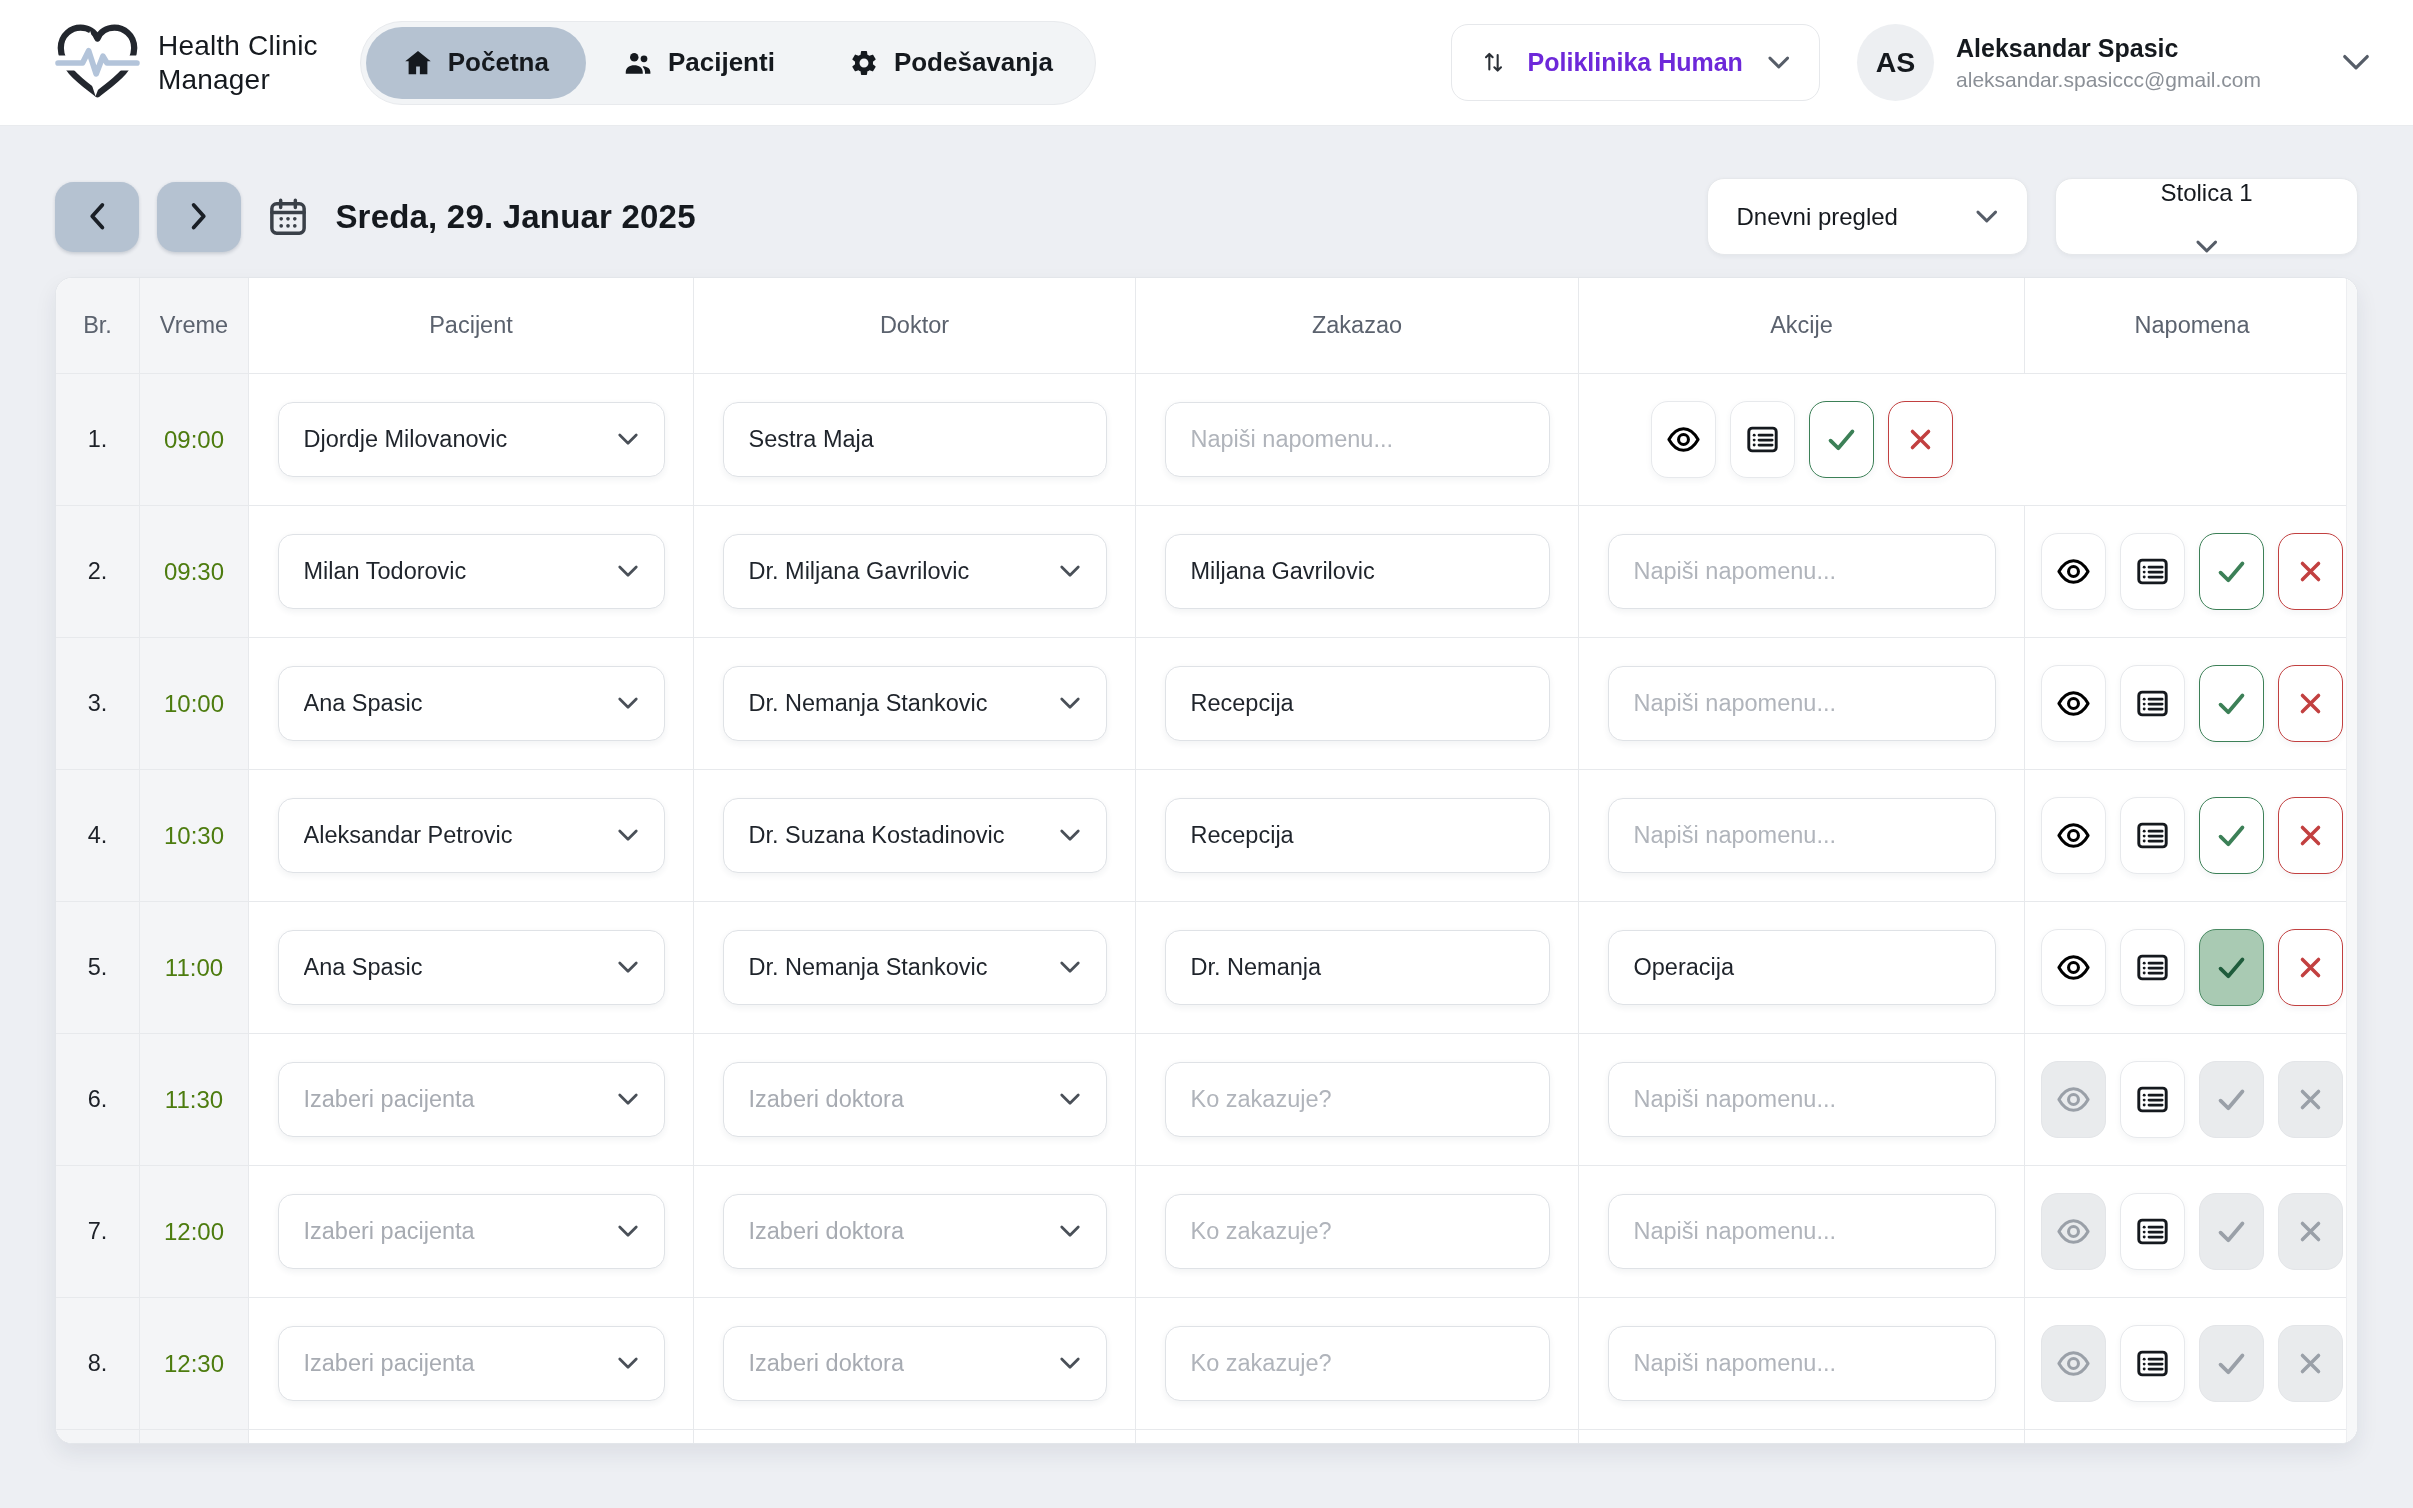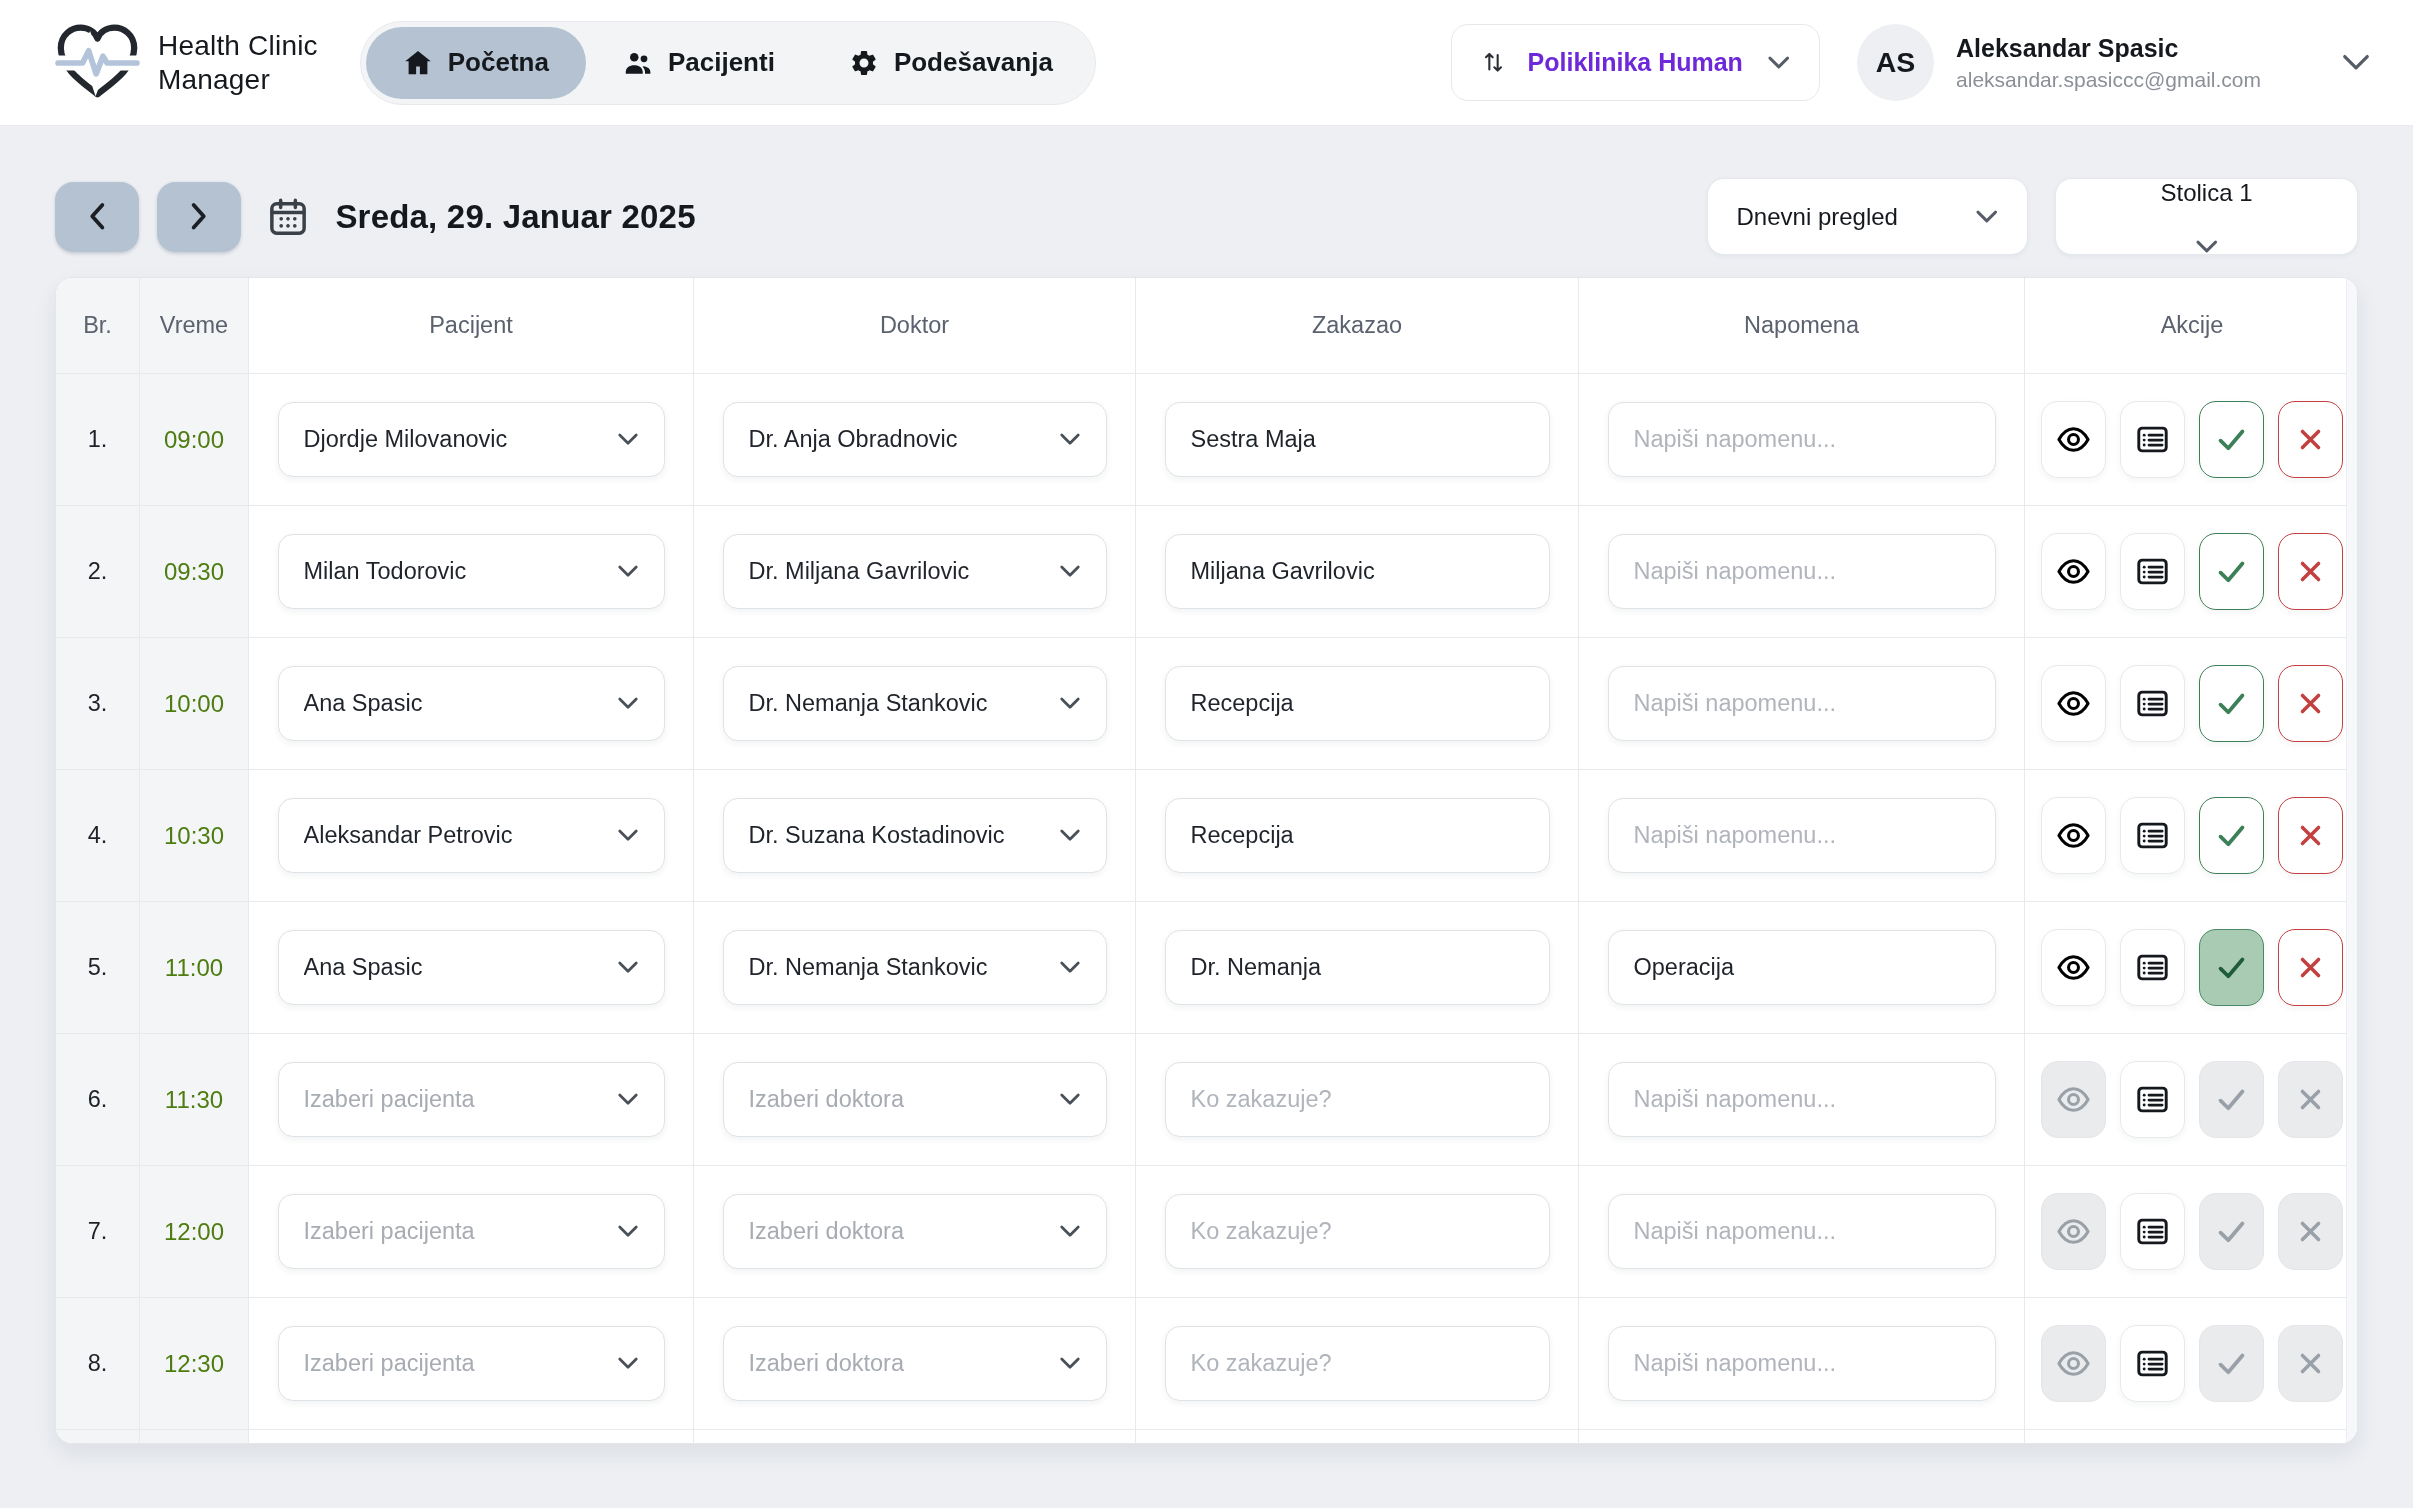--- a/index.html
+++ b/index.html
@@ -180,41 +180,31 @@
   </div>
 </div>
 
 <section class="sched-table">
   <div class="grid thead">
     <div class="hcell shaded">Br.</div>
     <div class="hcell shaded">Vreme</div>
     <div class="hcell">Pacijent</div>
     <div class="hcell">Doktor</div>
     <div class="hcell">Zakazao</div>
+    <div class="hcell">Akcije</div>
     <div class="hcell">Napomena</div>
-    <div class="hcell">Akcije</div>
   </div>
 
   <div id="table-body">
       <div class="grid trow">
     <div class="cell shaded numc">1.</div>
     <div class="cell shaded timec">09:00</div>
     <div class="cell">
           <div class="selectbox">
             <span class="sel-text">Djordje Milovanovic</span>
-            <span class="chev">
-              <svg width="22" height="14.2" viewBox="0 0 24 14" fill="none" stroke="#4a5058" stroke-width="3" stroke-linecap="round" stroke-linejoin="round">
-                <path d="M3 2.5 12 11.5 21 2.5"></path>
-              </svg>
-            </span>
-          </div>
-        </div>
-    <div class="cell">
-          <div class="selectbox">
-            <span class="sel-text">Dr. Anja Obradnovic</span>
             <span class="chev">
               <svg width="22" height="14.2" viewBox="0 0 24 14" fill="none" stroke="#4a5058" stroke-width="3" stroke-linecap="round" stroke-linejoin="round">
                 <path d="M3 2.5 12 11.5 21 2.5"></path>
               </svg>
             </span>
           </div>
         </div>
     <div class="cell">
           <input class="cell-input" type="text" value="Sestra Maja" style="">
         </div>

